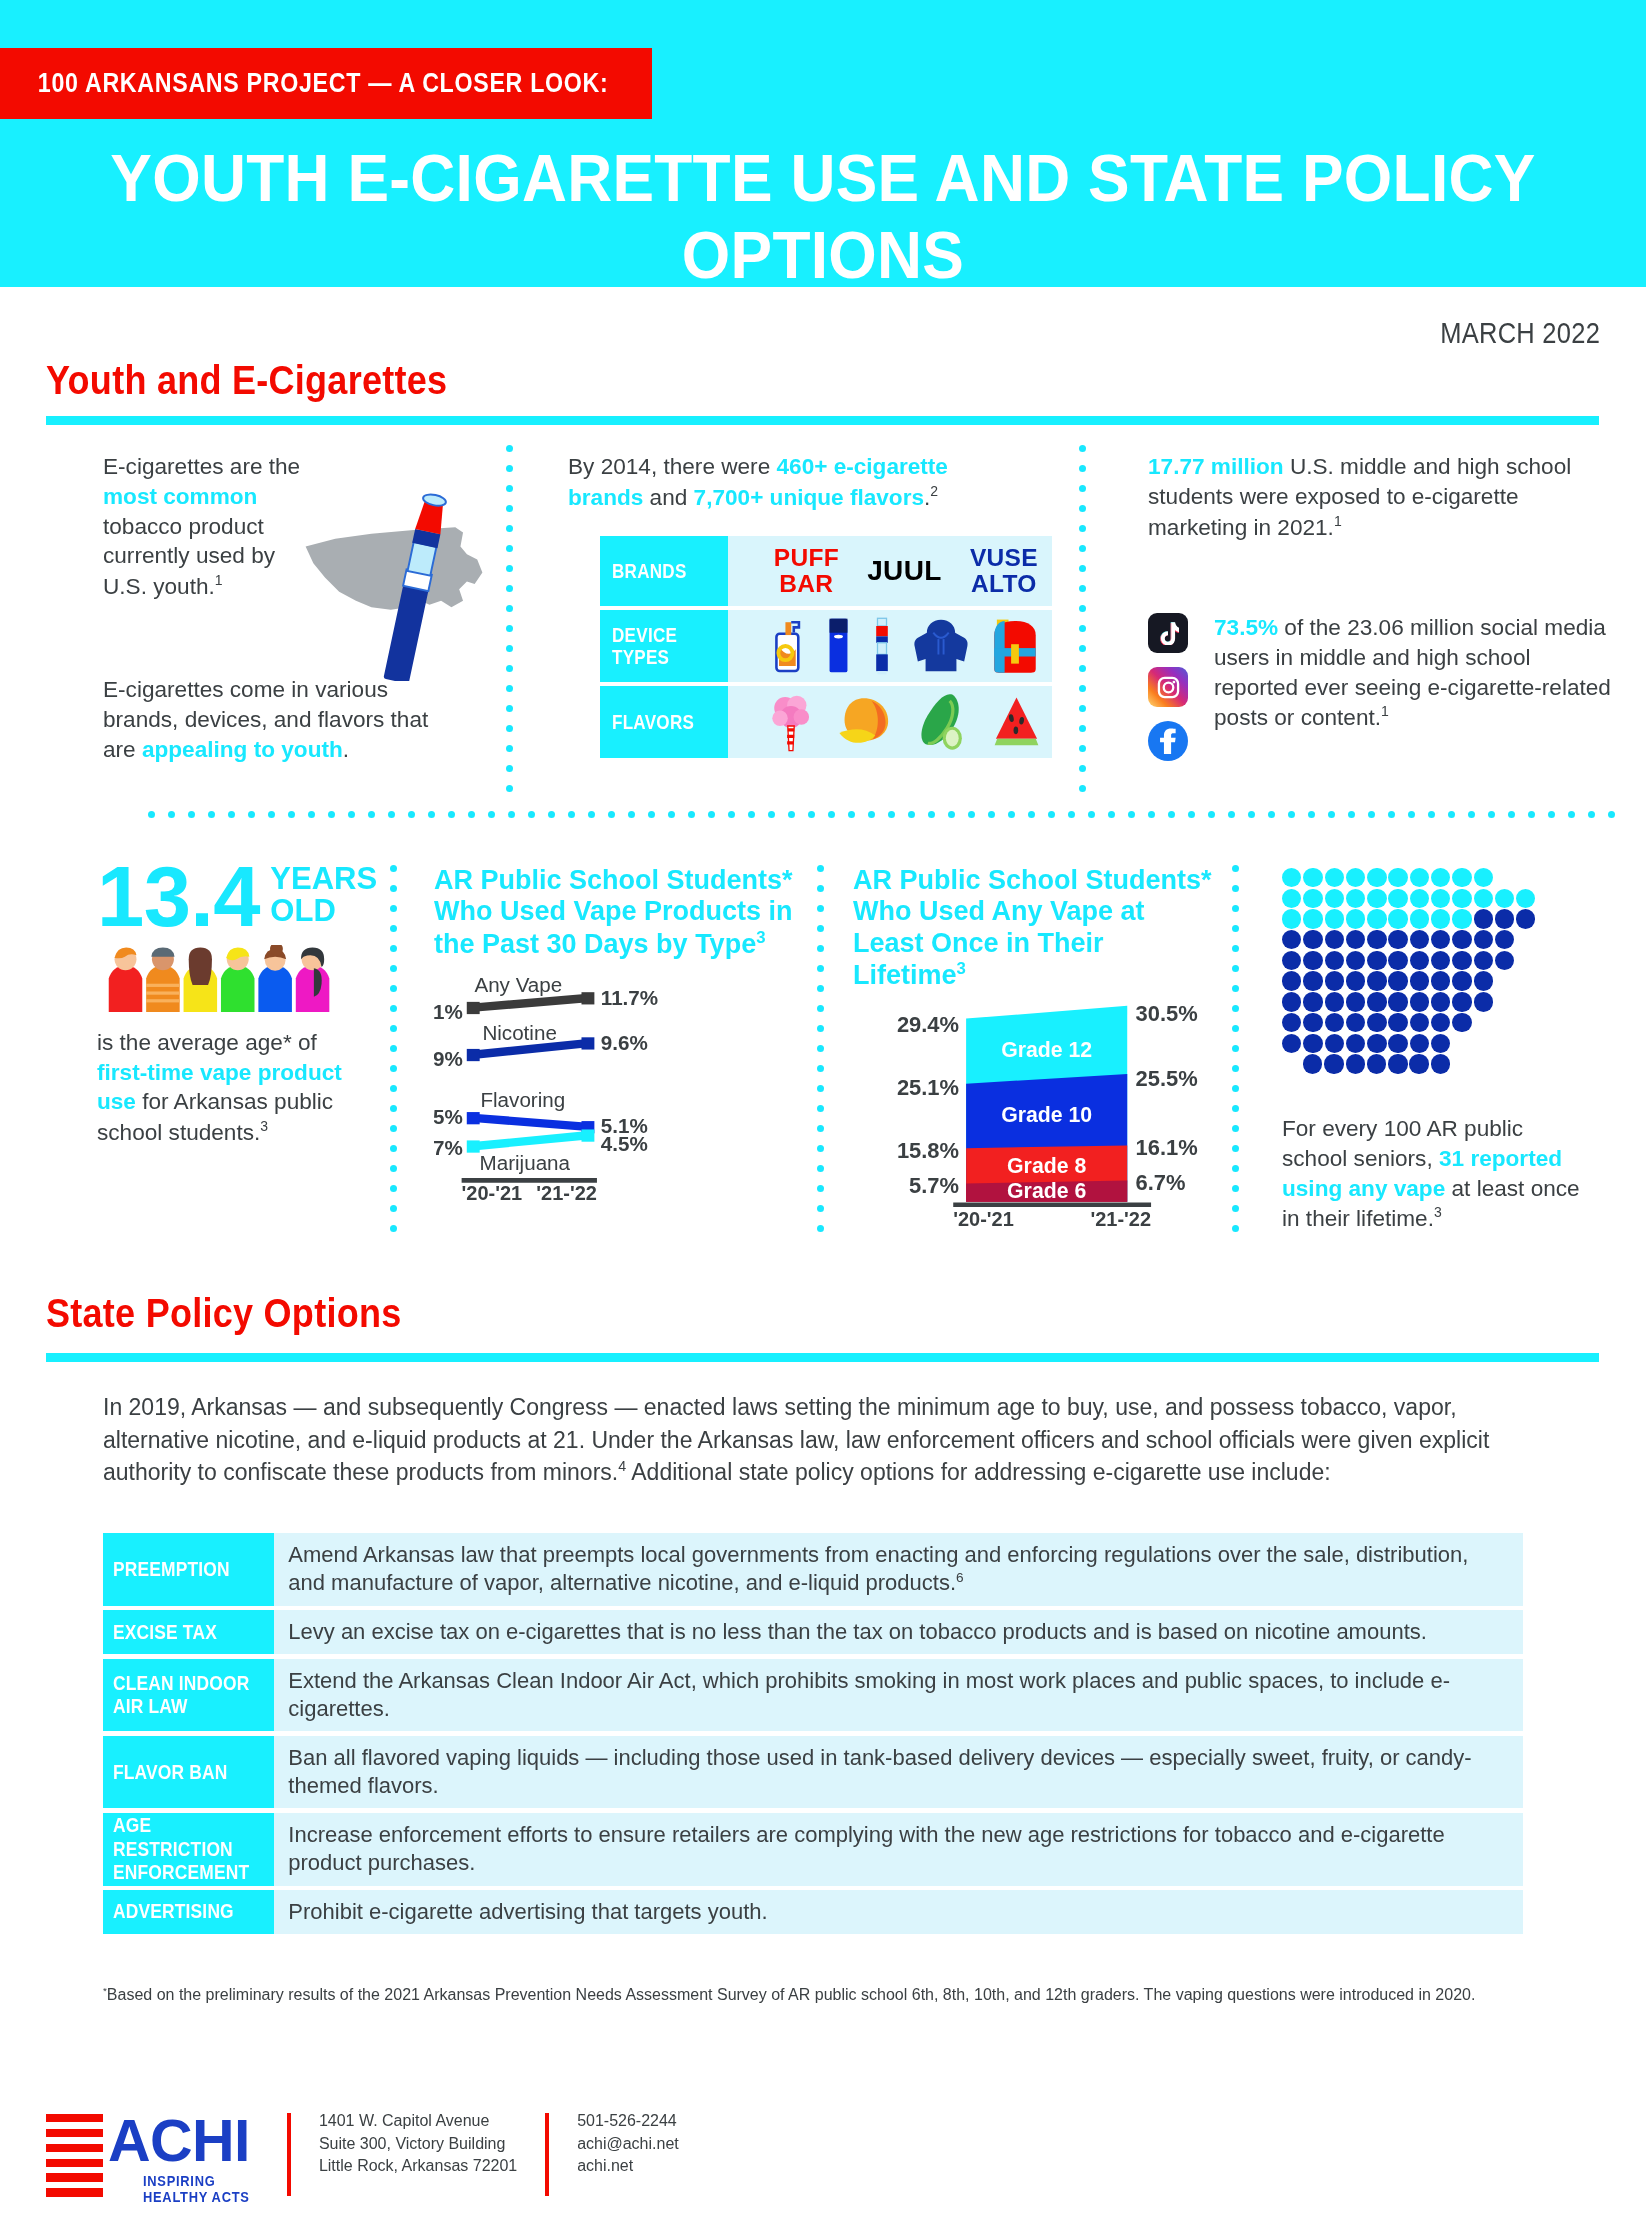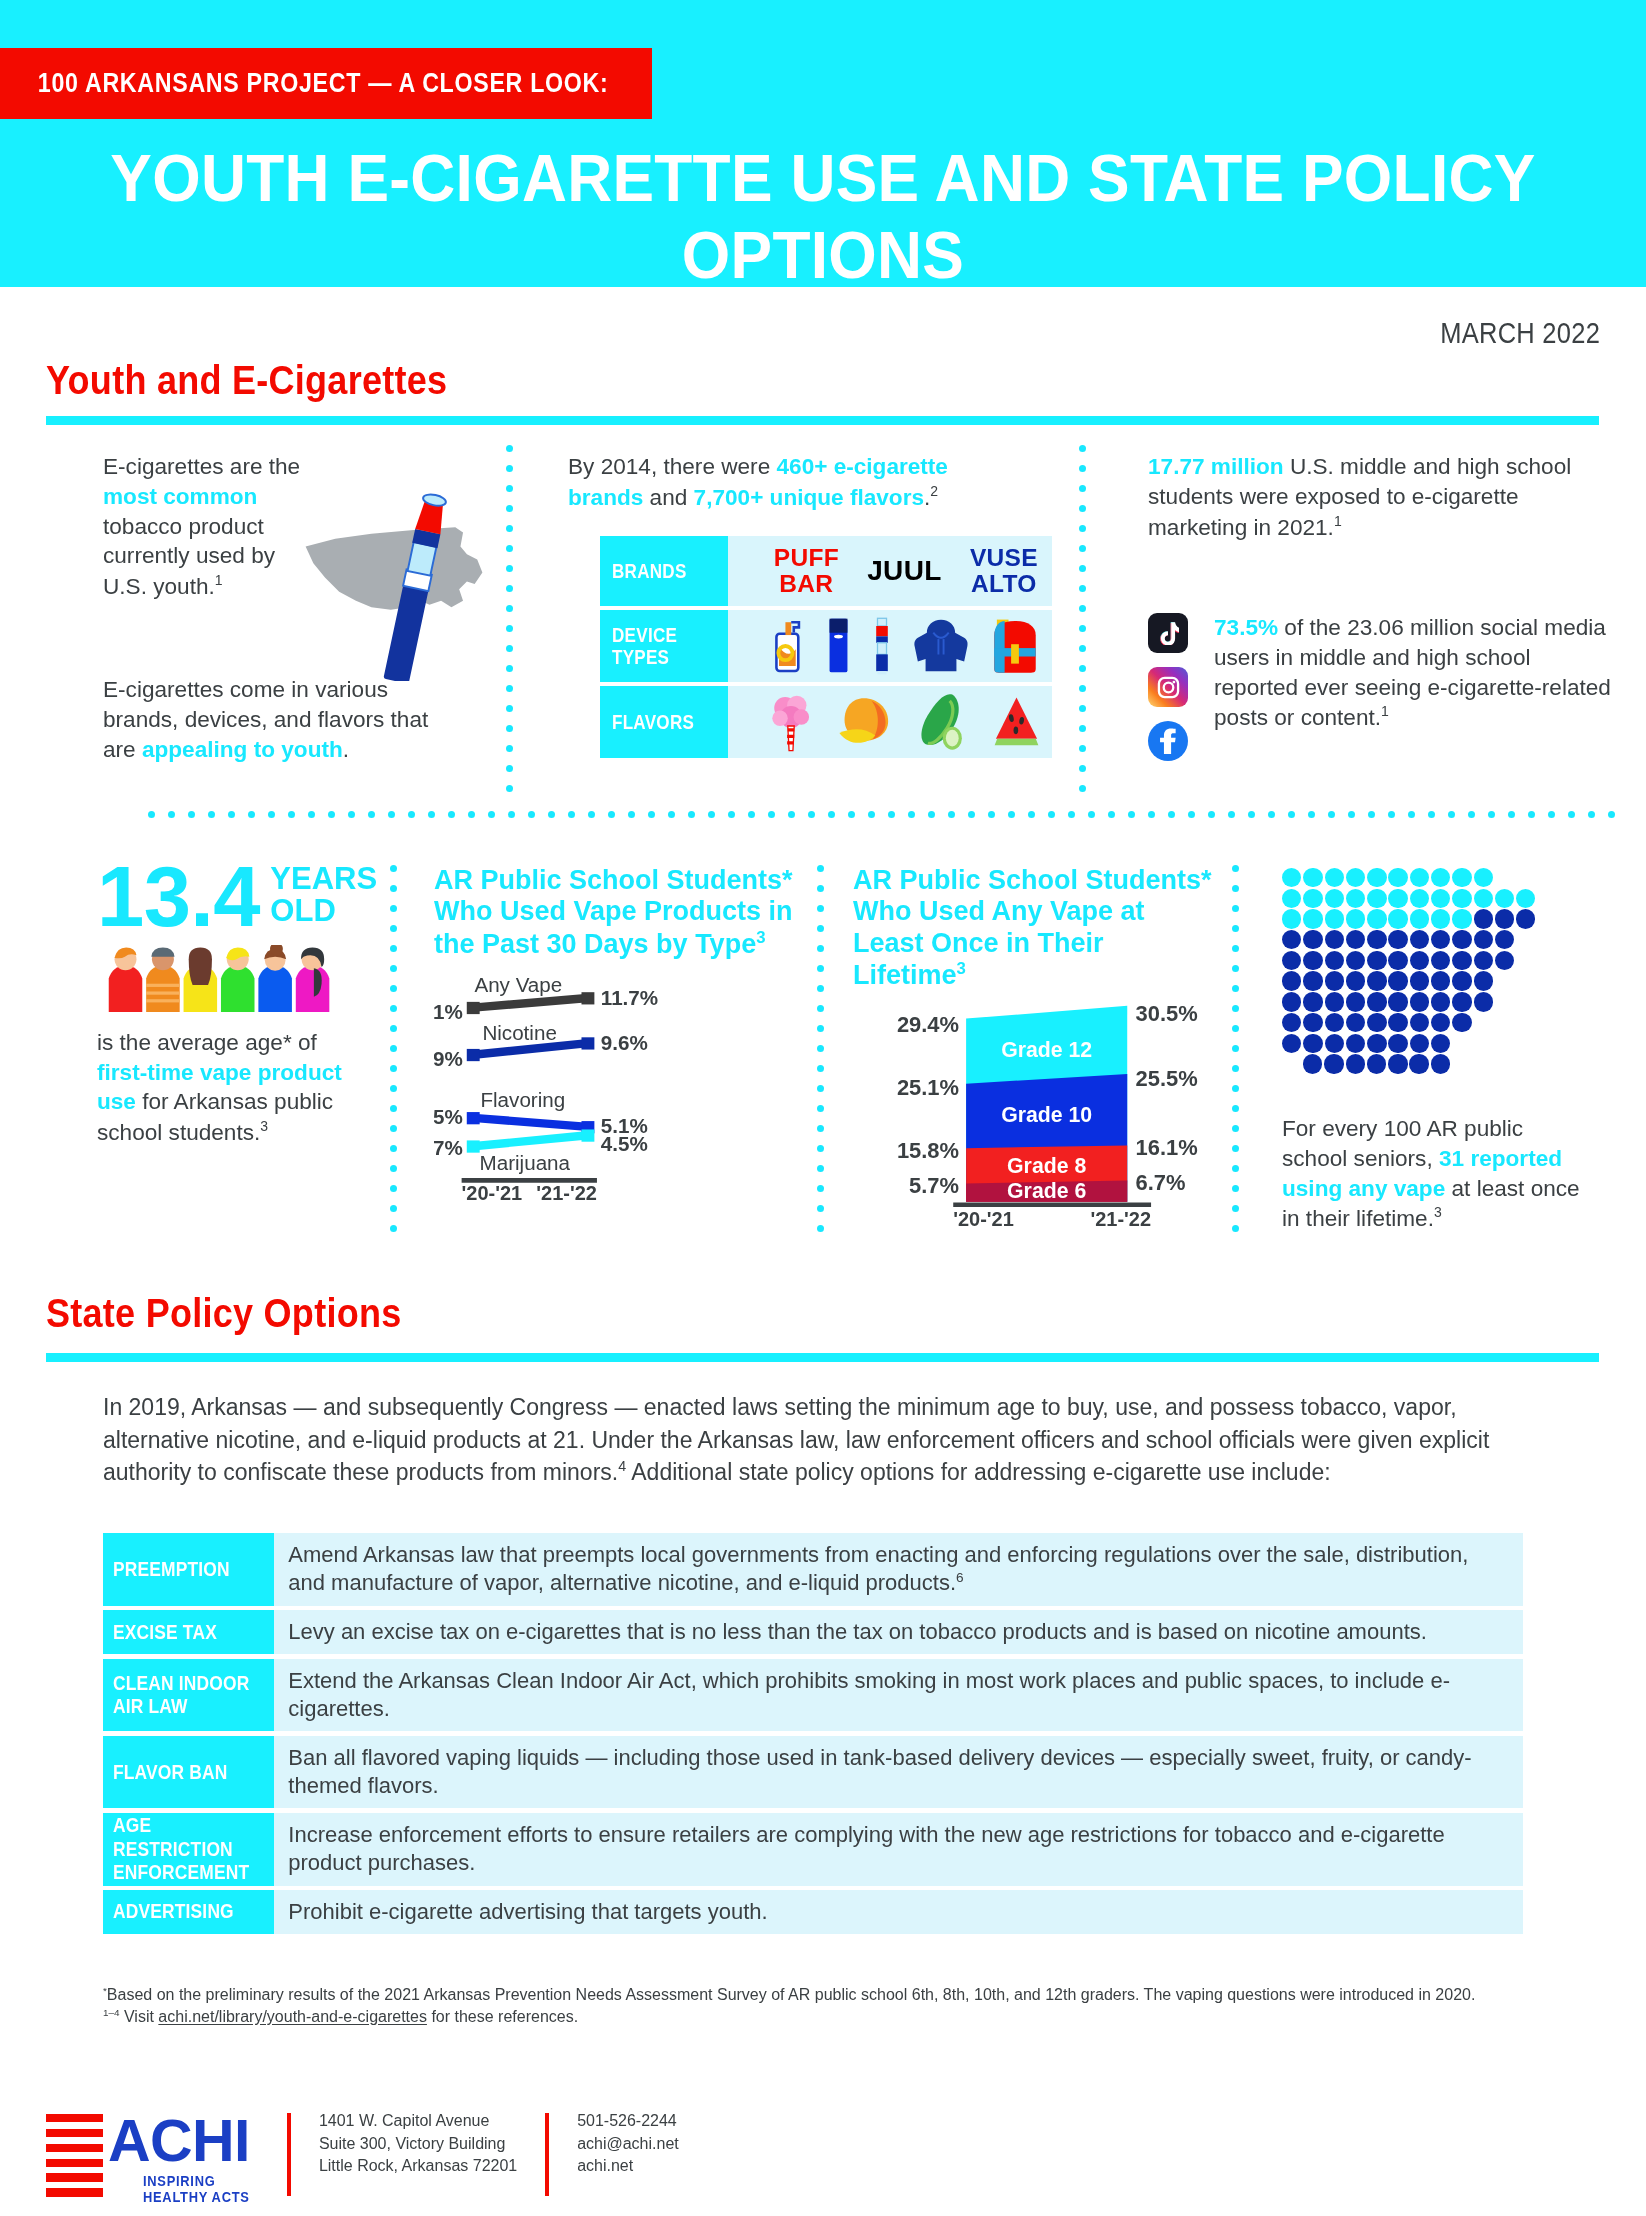--- a/index.html
+++ b/index.html
@@ -532,23 +532,20 @@
       <div class="pbody">
         <div>Prohibit e-cigarette advertising that targets youth.</div>
       </div>
     </div>
   </div>
 
 <div id="fn">
   <div style="text-indent:-9px;padding-left:9px;">
     <sup>*</sup><span>Based on the preliminary results of the 2021 Arkansas Prevention Needs Assessment Survey of AR public school 6th, 8th, 10th, and 12th graders. The vaping questions were introduced in 2020.</span>
   </div>
-  <div style="margin-top:1.3px;">
-    <sup>1–4</sup><span> Visit </span><u>achi.net/library/youth-and-e-cigarettes</u><span> for these references.</span>
-  </div>
 </div>
 
 <div id="footer">
   <div id="logo">
     <div class="bars">
         <i></i>
         <i></i>
         <i></i>
         <i></i>
         <i></i>

